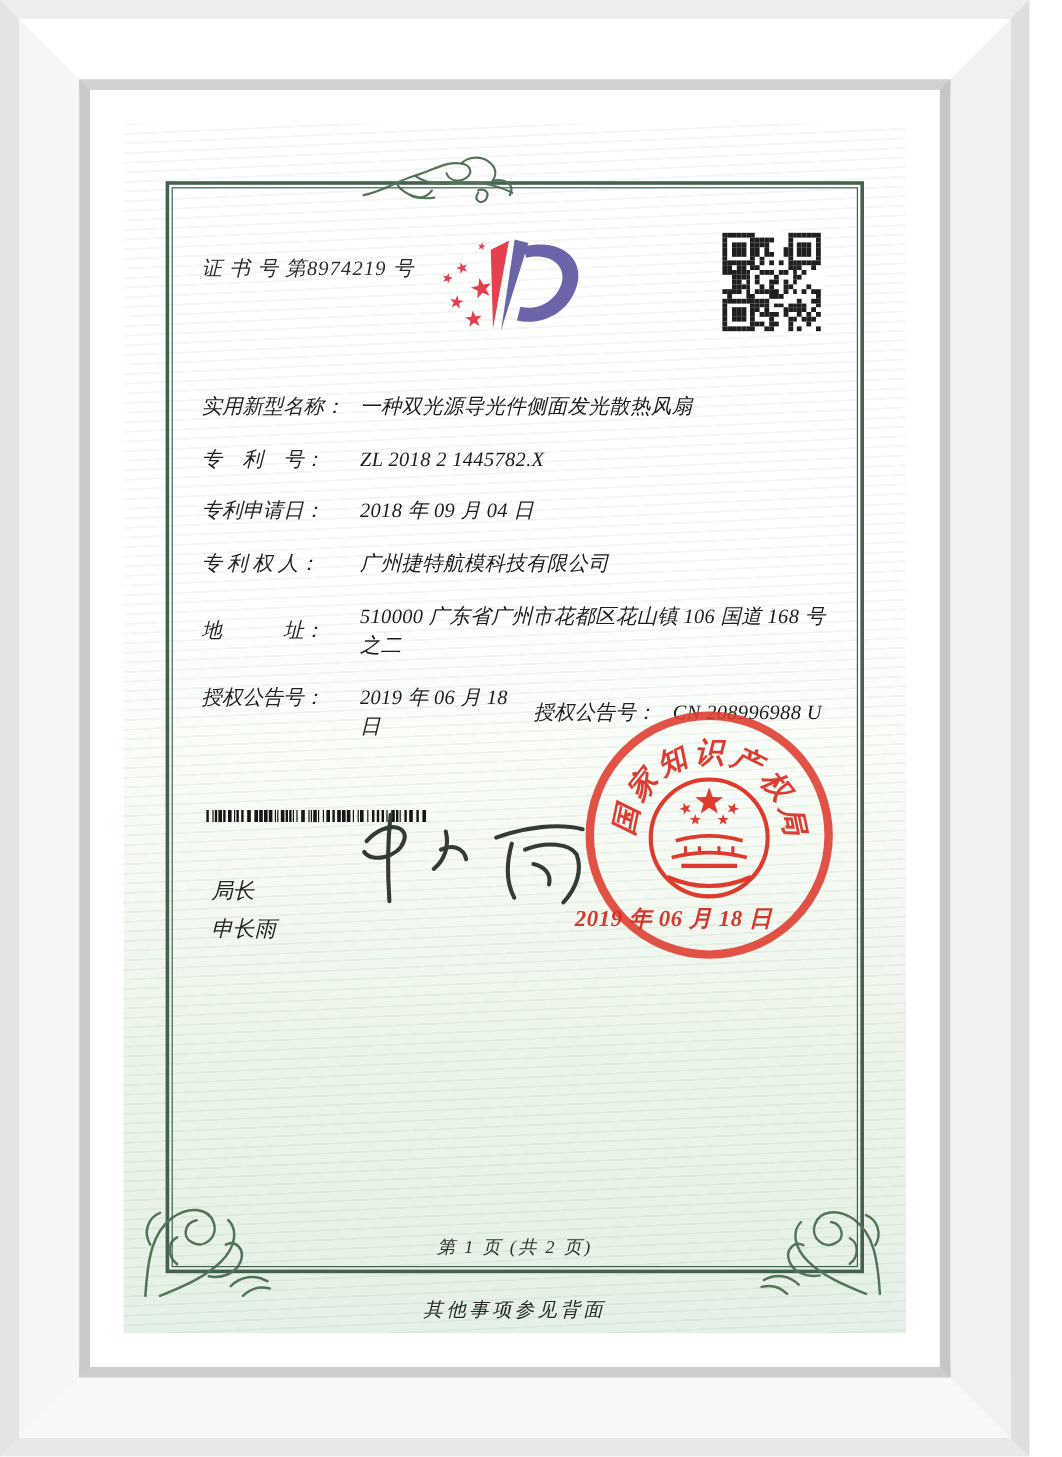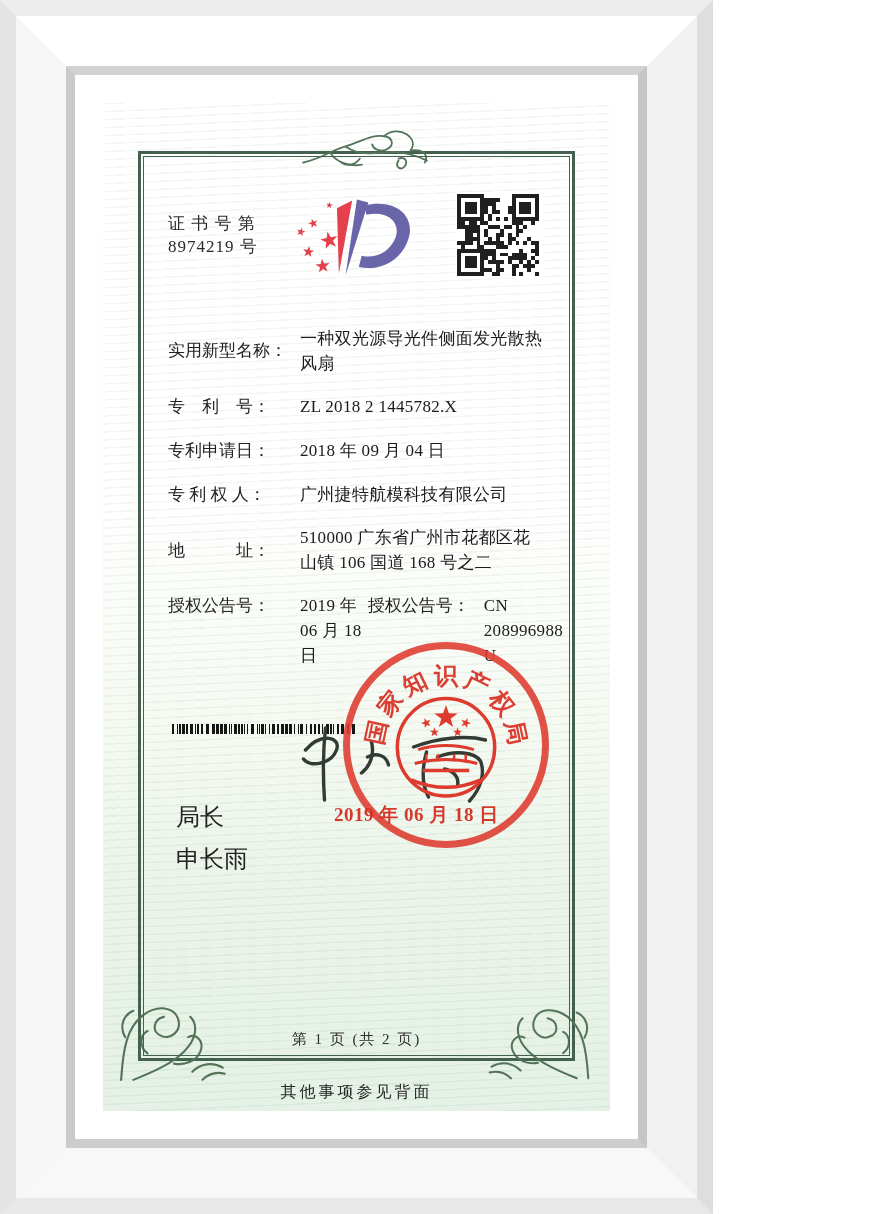--- a/index.html
+++ b/index.html
@@ -1,17 +1,17 @@
 <!DOCTYPE html>
 <html><head>
 <meta charset="utf-8">
 <style>
   html,body{margin:0;padding:0;background:#fff;}
   body{font-family:"Liberation Serif",serif;color:#1d1d1d;}
-  .stage{position:relative;width:713px;height:1214px;overflow:hidden;background:#fff;}
+  .stage{position:relative;width:858px;height:1214px;overflow:hidden;background:#fff;font-style:italic;}
 
   
   .frame-bevel-outer{position:absolute;inset:0;border:16px solid;
     border-color:#ededed #dedede #e8e8e8 #e4e4e4;}
   .frame-face{position:absolute;inset:16px;border:50px solid;
     border-color:#ffffff #f1f1f1 #f8f8f8 #f6f6f6;}
   .frame-bevel-inner{position:absolute;inset:66px;border:9px solid;
     border-color:#d2d2d2 #c6c6c6 #cdcdcd #cacaca;}
   .mat{position:absolute;inset:75px;background:#ffffff;}
 
@@ -60,21 +60,21 @@
   .dual .grp2 .f-label{flex:0 0 116px;}
 
   
   .paras{margin-top:12px;font-size:17px;line-height:1.92;text-align:justify;color:#191919;}
   .paras p{margin:0;text-indent:2em;}
 
   
   .bottom{position:relative;margin-top:30px;height:225px;}
   .barcode{position:absolute;left:4px;top:26px;height:10px;display:flex;align-items:stretch;}
   .barcode span{background:#161616;}
-  .role{position:absolute;left:8px;top:98px;font-size:24px;line-height:1.75;color:#222;}
+  .role{position:absolute;left:8px;top:78px;font-size:18px;line-height:1.75;color:#222;}
   .sig{position:absolute;left:112px;top:14px;width:225px;height:100px;}
 
   .seal{position:absolute;right:-4px;top:-56px;width:192px;height:192px;
     border:7px solid rgba(222,58,45,0.88);border-radius:50%;}
   .seal-char{position:absolute;left:50%;top:50%;width:26px;margin-left:-13px;margin-top:-14px;
     text-align:center;font-size:24px;font-weight:700;color:rgba(217,52,40,0.95);
     transform:rotate(var(--a)) translateY(-71px);}
   .seal-emblem{position:absolute;left:50%;top:50%;width:116px;height:116px;
     transform:translate(-50%,-50%);}
   .seal-date{position:absolute;left:-16px;bottom:13px;white-space:nowrap;

